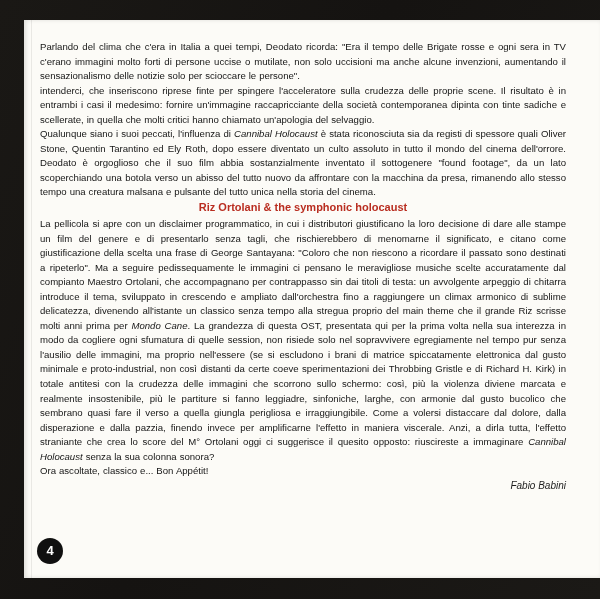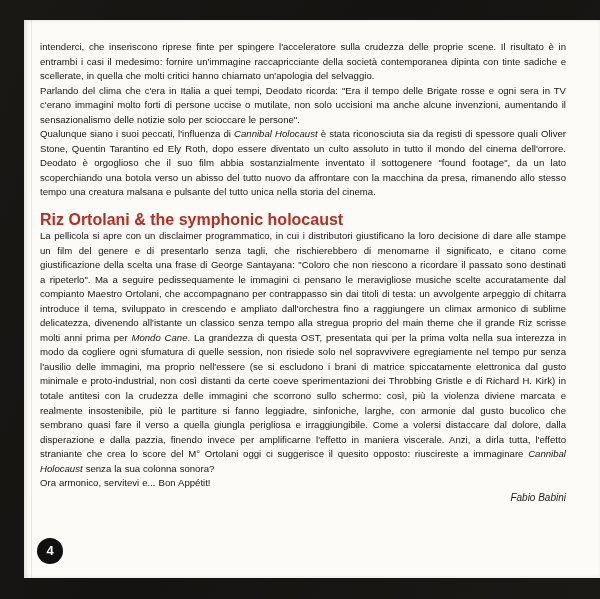--- a/index.html
+++ b/index.html
@@ -18,23 +18,23 @@
   .scan-line{position:absolute;left:7px;top:0;bottom:0;width:1px;background:rgba(70,70,70,0.10);}
   .content{position:absolute;left:16px;right:34px;top:20px;}
   .para{
     margin:0;
     font-size:9.6px;line-height:14.55px;
     text-align:justify;color:#161616;
     word-spacing:0.3px;
   }
   .para em{font-style:italic;}
   .heading{
-    margin:12px 0 2px 0;
-    font-size:16px;line-height:15px;font-weight:bold;
-    color:#b92d20;text-align:left;
+    margin:0 0 2px 0;
+    font-size:11px;line-height:15px;font-weight:bold;
+    color:#b92d20;text-align:center;
   }
   .signature{
     font-size:10px;line-height:14px;font-style:italic;
     text-align:right;color:#1d1d1d;
   }
   .badge{
     position:absolute;left:13px;bottom:14px;
     width:26px;height:26px;border-radius:50%;
     background:#101010;color:#fdfdfd;
     font-size:13px;line-height:26px;font-weight:bold;text-align:center;
@@ -43,30 +43,30 @@
 </head>
 <body>
 
 <div class="cover"></div>
 
 <div class="page">
   <div class="scan-line"></div>
 
   <div class="content">
     <div>
+        <p class="para"><span>Parlando del clima che c'era in Italia a quei tempi, Deodato ricorda: "Era il tempo delle Brigate rosse e ogni sera in TV c'erano immagini molto forti di persone uccise o mutilate, non solo uccisioni ma anche alcune invenzioni, aumentando il sensazionalismo delle notizie solo per scioccare le persone".</span></p>
         <p class="para"><span>intenderci, che inseriscono riprese finte per spingere l'acceleratore sulla crudezza delle proprie scene. Il risultato è in entrambi i casi il medesimo: fornire un'immagine raccapricciante della società contemporanea dipinta con tinte sadiche e scellerate, in quella che molti critici hanno chiamato un'apologia del selvaggio.</span></p>
-        <p class="para"><span>Parlando del clima che c'era in Italia a quei tempi, Deodato ricorda: "Era il tempo delle Brigate rosse e ogni sera in TV c'erano immagini molto forti di persone uccise o mutilate, non solo uccisioni ma anche alcune invenzioni, aumentando il sensazionalismo delle notizie solo per scioccare le persone".</span></p>
         <p class="para"><span>Qualunque siano i suoi peccati, l'influenza di </span><em>Cannibal Holocaust</em><span> è stata riconosciuta sia da registi di spessore quali Oliver Stone, Quentin Tarantino ed Ely Roth, dopo essere diventato un culto assoluto in tutto il mondo del cinema dell'orrore. Deodato è orgoglioso che il suo film abbia sostanzialmente inventato il sottogenere "found footage", da un lato scoperchiando una botola verso un abisso del tutto nuovo da affrontare con la macchina da presa, rimanendo allo stesso tempo una creatura malsana e pulsante del tutto unica nella storia del cinema.</span></p>
       </div>
 
     <h2 class="heading">Riz Ortolani &amp; the symphonic holocaust</h2>
 
     <div>
         <p class="para"><span>La pellicola si apre con un disclaimer programmatico, in cui i distributori giustificano la loro decisione di dare alle stampe un film del genere e di presentarlo senza tagli, che rischierebbero di menomarne il significato, e citano come giustificazione della scelta una frase di George Santayana: "Coloro che non riescono a ricordare il passato sono destinati a ripeterlo". Ma a seguire pedissequamente le immagini ci pensano le meravigliose musiche scelte accuratamente dal compianto Maestro Ortolani, che accompagnano per contrappasso sin dai titoli di testa: un avvolgente arpeggio di chitarra introduce il tema, sviluppato in crescendo e ampliato dall'orchestra fino a raggiungere un climax armonico di sublime delicatezza, divenendo all'istante un classico senza tempo alla stregua proprio del main theme che il grande Riz scrisse molti anni prima per </span><em>Mondo Cane</em><span>. La grandezza di questa OST, presentata qui per la prima volta nella sua interezza in modo da cogliere ogni sfumatura di quelle session, non risiede solo nel sopravvivere egregiamente nel tempo pur senza l'ausilio delle immagini, ma proprio nell'essere (se si escludono i brani di matrice spiccatamente elettronica dal gusto minimale e proto-industrial, non così distanti da certe coeve sperimentazioni dei Throbbing Gristle e di Richard H. Kirk) in totale antitesi con la crudezza delle immagini che scorrono sullo schermo: così, più la violenza diviene marcata e realmente insostenibile, più le partiture si fanno leggiadre, sinfoniche, larghe, con armonie dal gusto bucolico che sembrano quasi fare il verso a quella giungla perigliosa e irraggiungibile. Come a volersi distaccare dal dolore, dalla disperazione e dalla pazzia, finendo invece per amplificarne l'effetto in maniera viscerale. Anzi, a dirla tutta, l'effetto straniante che crea lo score del M° Ortolani oggi ci suggerisce il quesito opposto: riuscireste a immaginare </span><em>Cannibal Holocaust</em><span> senza la sua colonna sonora?</span></p>
-        <p class="para"><span>Ora armonico, servitevi e... Bon Appétit!</span></p>
+        <p class="para"><span>Ora ascoltate, classico e... Bon Appétit!</span></p>
       </div>
 
     <div class="signature">Fabio Babini</div>
   </div>
 
   <div class="badge">
     <span>4</span>
   </div>
 </div>
 

